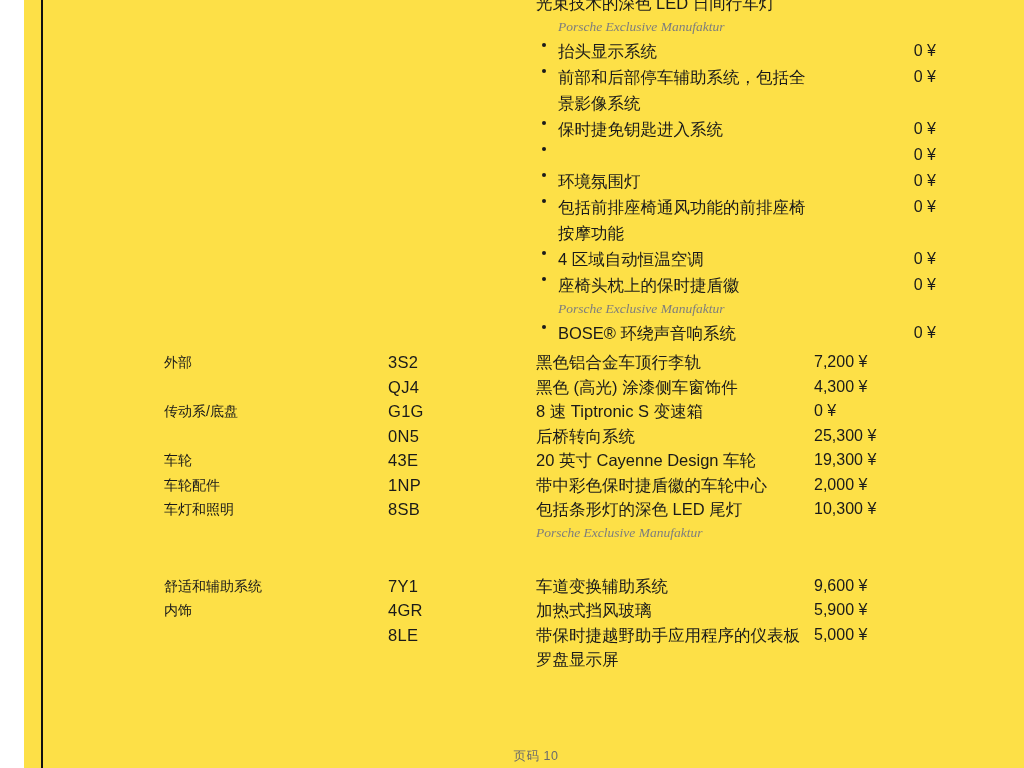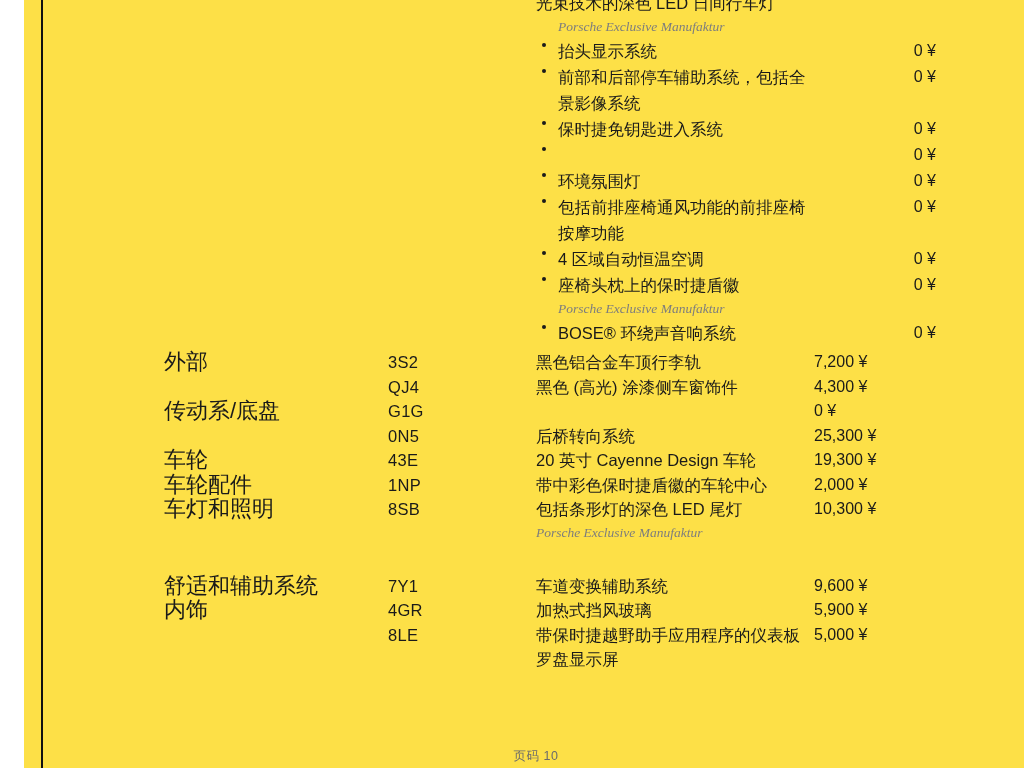--- a/index.html
+++ b/index.html
@@ -96,21 +96,21 @@
     width: 1024px;
   }
   .trow {
     position: relative;
     height: 24.5px;
   }
   .cat {
     position: absolute;
     left: 140px;
     top: 0;
-    font-size: 22px;
+    font-size: 14px;
     line-height: 24.5px;
     white-space: nowrap;
   }
   .code {
     position: absolute;
     left: 364px;
     top: 0;
     font-size: 16.5px;
     line-height: 24.5px;
     letter-spacing: 0.3px;
@@ -236,20 +236,21 @@
     <div class="trow">
       <span class="cat"></span>
       <span class="code">QJ4</span>
       <span class="item">黑色 (高光) 涂漆侧车窗饰件</span>
       <span class="amt">4,300 ¥</span>
     </div>
 
     <div class="trow">
       <span class="cat">传动系/底盘</span>
       <span class="code">G1G</span>
+      <span class="item">8 速 Tiptronic S 变速箱</span>
       <span class="amt">0 ¥</span>
     </div>
 
     <div class="trow">
       <span class="cat"></span>
       <span class="code">0N5</span>
       <span class="item">后桥转向系统</span>
       <span class="amt">25,300 ¥</span>
     </div>
 

